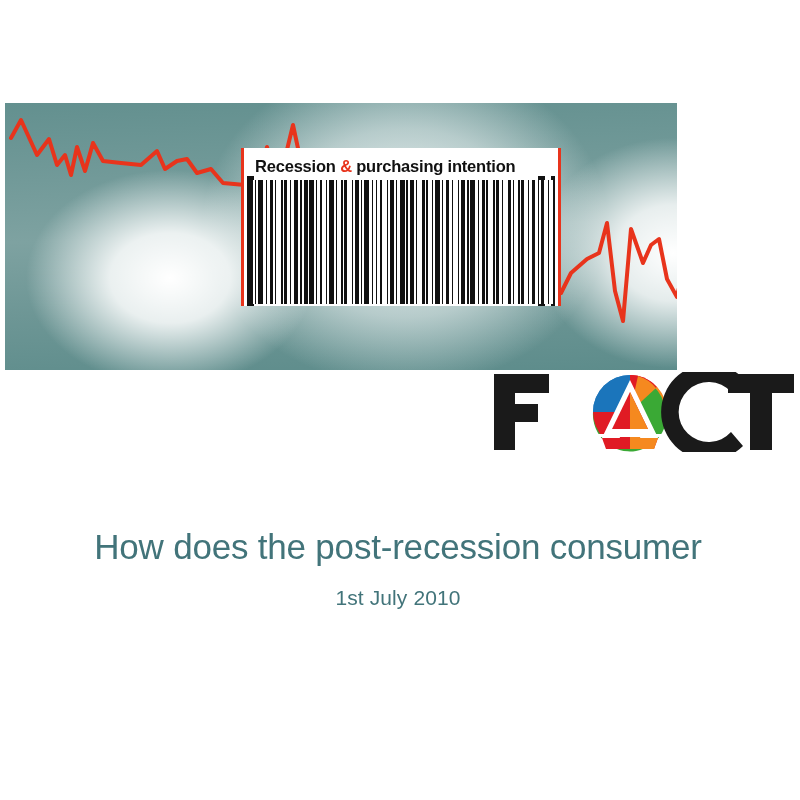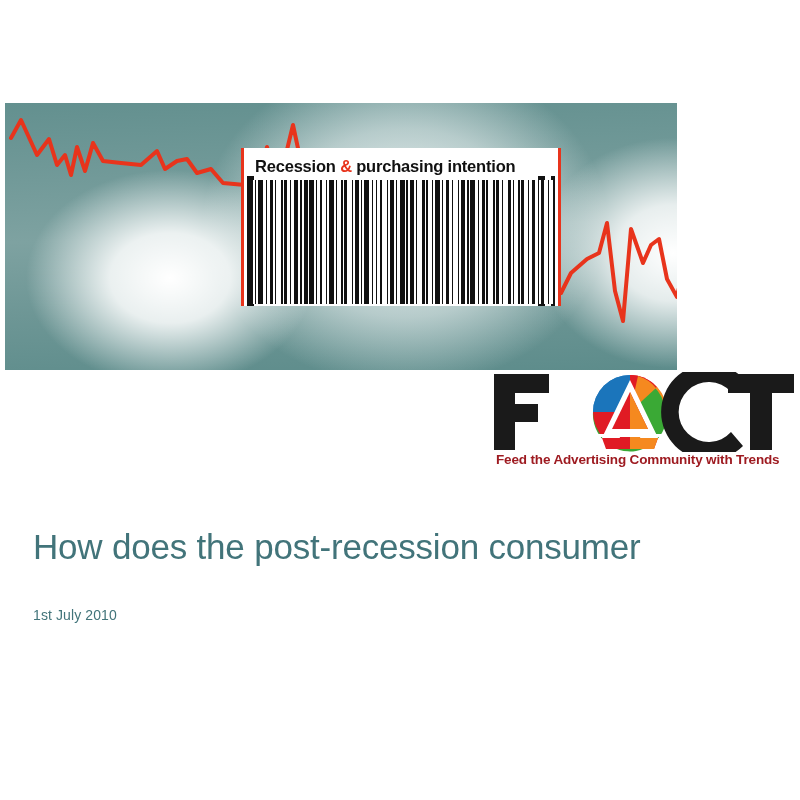--- a/index.html
+++ b/index.html
@@ -124,34 +124,35 @@
     white-space: nowrap;
     line-height: 16px;
   }
 
   
   .title-block {
     position: absolute;
     left: 33px;
     top: 524px;
     width: 730px;
+    text-align: center;
   }
   .deck-title {
     font-family: "Liberation Sans", sans-serif;
     font-size: 35px;
     font-weight: normal;
     line-height: 1.33;
     color: #42747a;
     margin: 0;
     letter-spacing: -0.2px;
   }
   .deck-date {
-    margin-top: 36px;
-    font-family: "Liberation Sans", sans-serif;
-    font-size: 14px;
+    margin-top: 15px;
+    font-family: "Liberation Sans", sans-serif;
+    font-size: 21px;
     font-weight: normal;
     color: #42747a;
     letter-spacing: 0.1px;
   }
 </style>
 </head>
 <body>
 
 <div class="banner">
 
@@ -338,21 +339,20 @@
 
     <g>
       <path d="M 241 20 A 30 30 0 1 0 241 60 L 253 74 A 48 48 0 1 1 253 6 Z" fill="#1a1a1a"></path>
     </g>
 
     <g>
       <rect x="238" y="2" width="66" height="19" fill="#1a1a1a"></rect>
       <rect x="260" y="2" width="22" height="76" fill="#1a1a1a"></rect>
     </g>
   </svg>
-  <div class="logo-tagline">Feed the Advertising Community with Trends</div>
 </div>
 
 <div class="title-block">
   <h1 class="deck-title">
     <span>How does the post-recession consumer</span><br>
   </h1>
   <div class="deck-date">1st July 2010</div>
 </div>
 
 </body></html>

